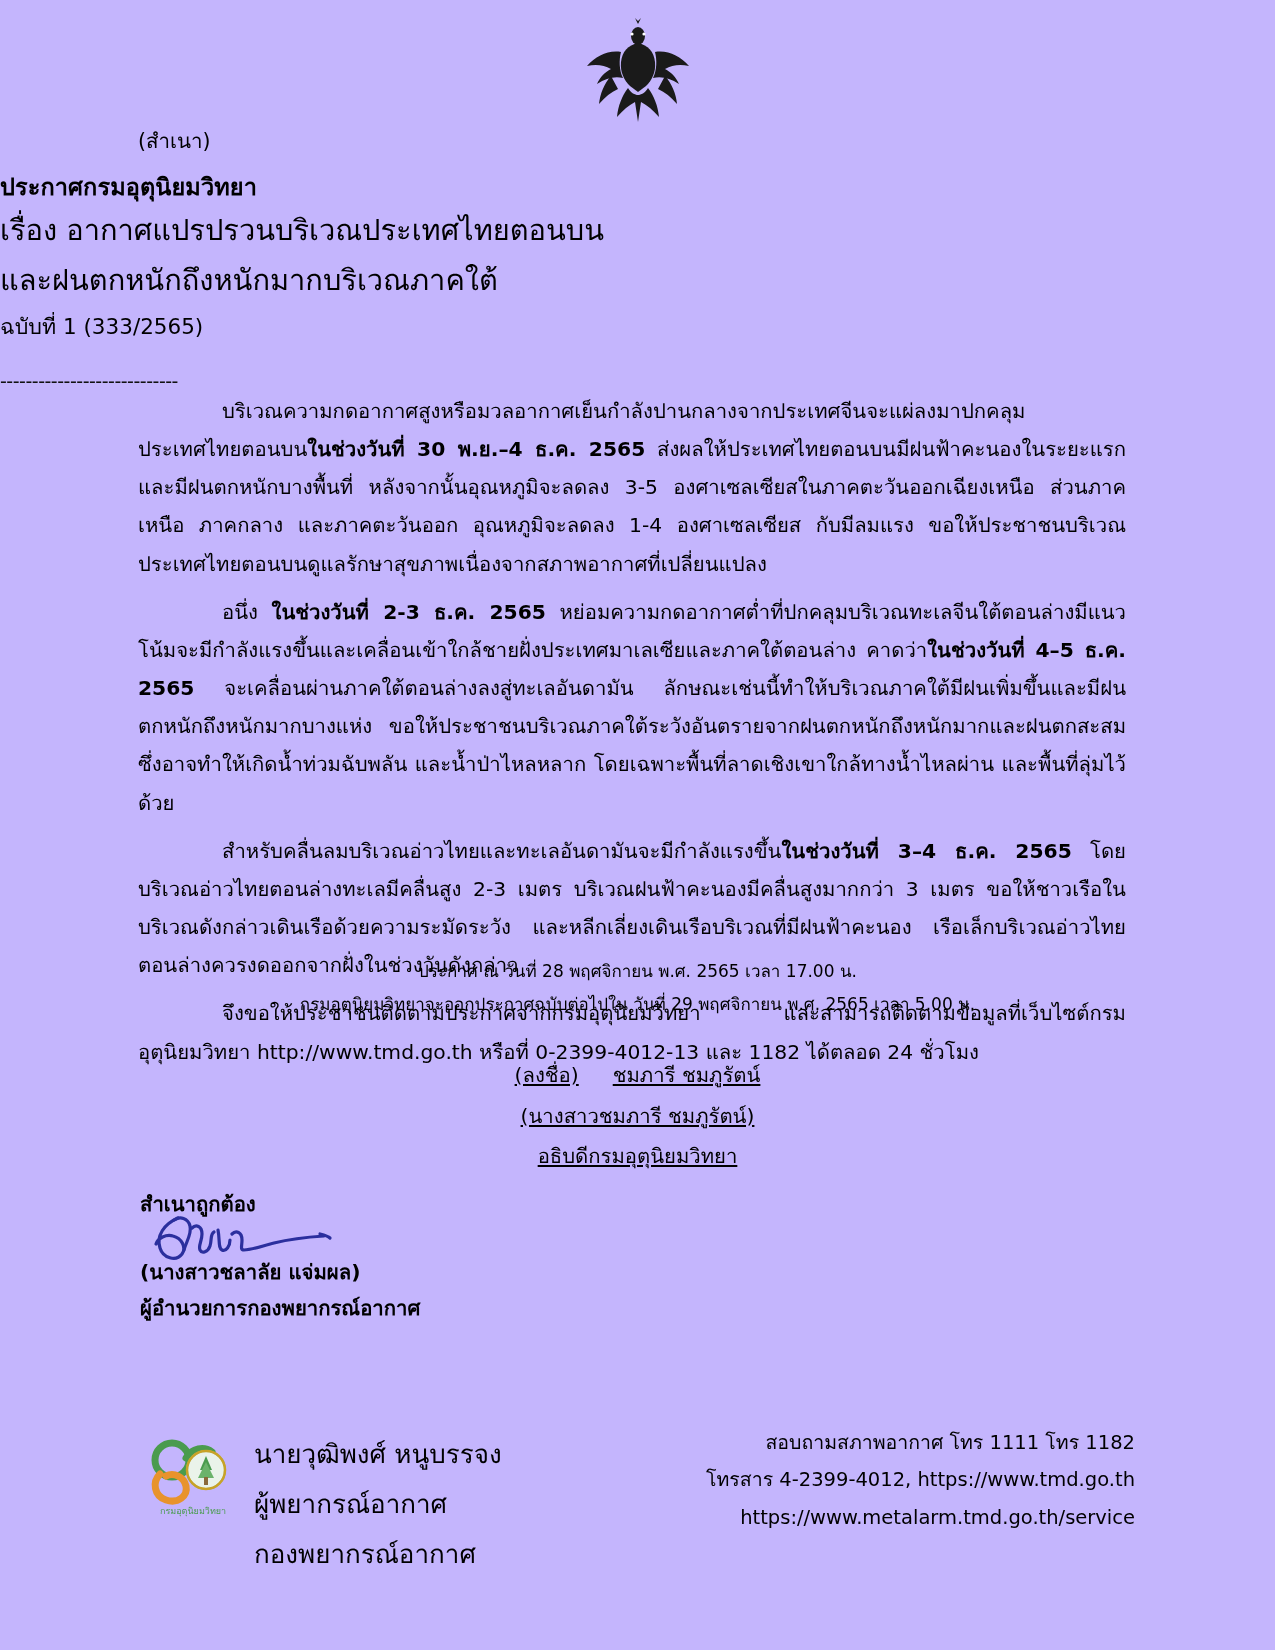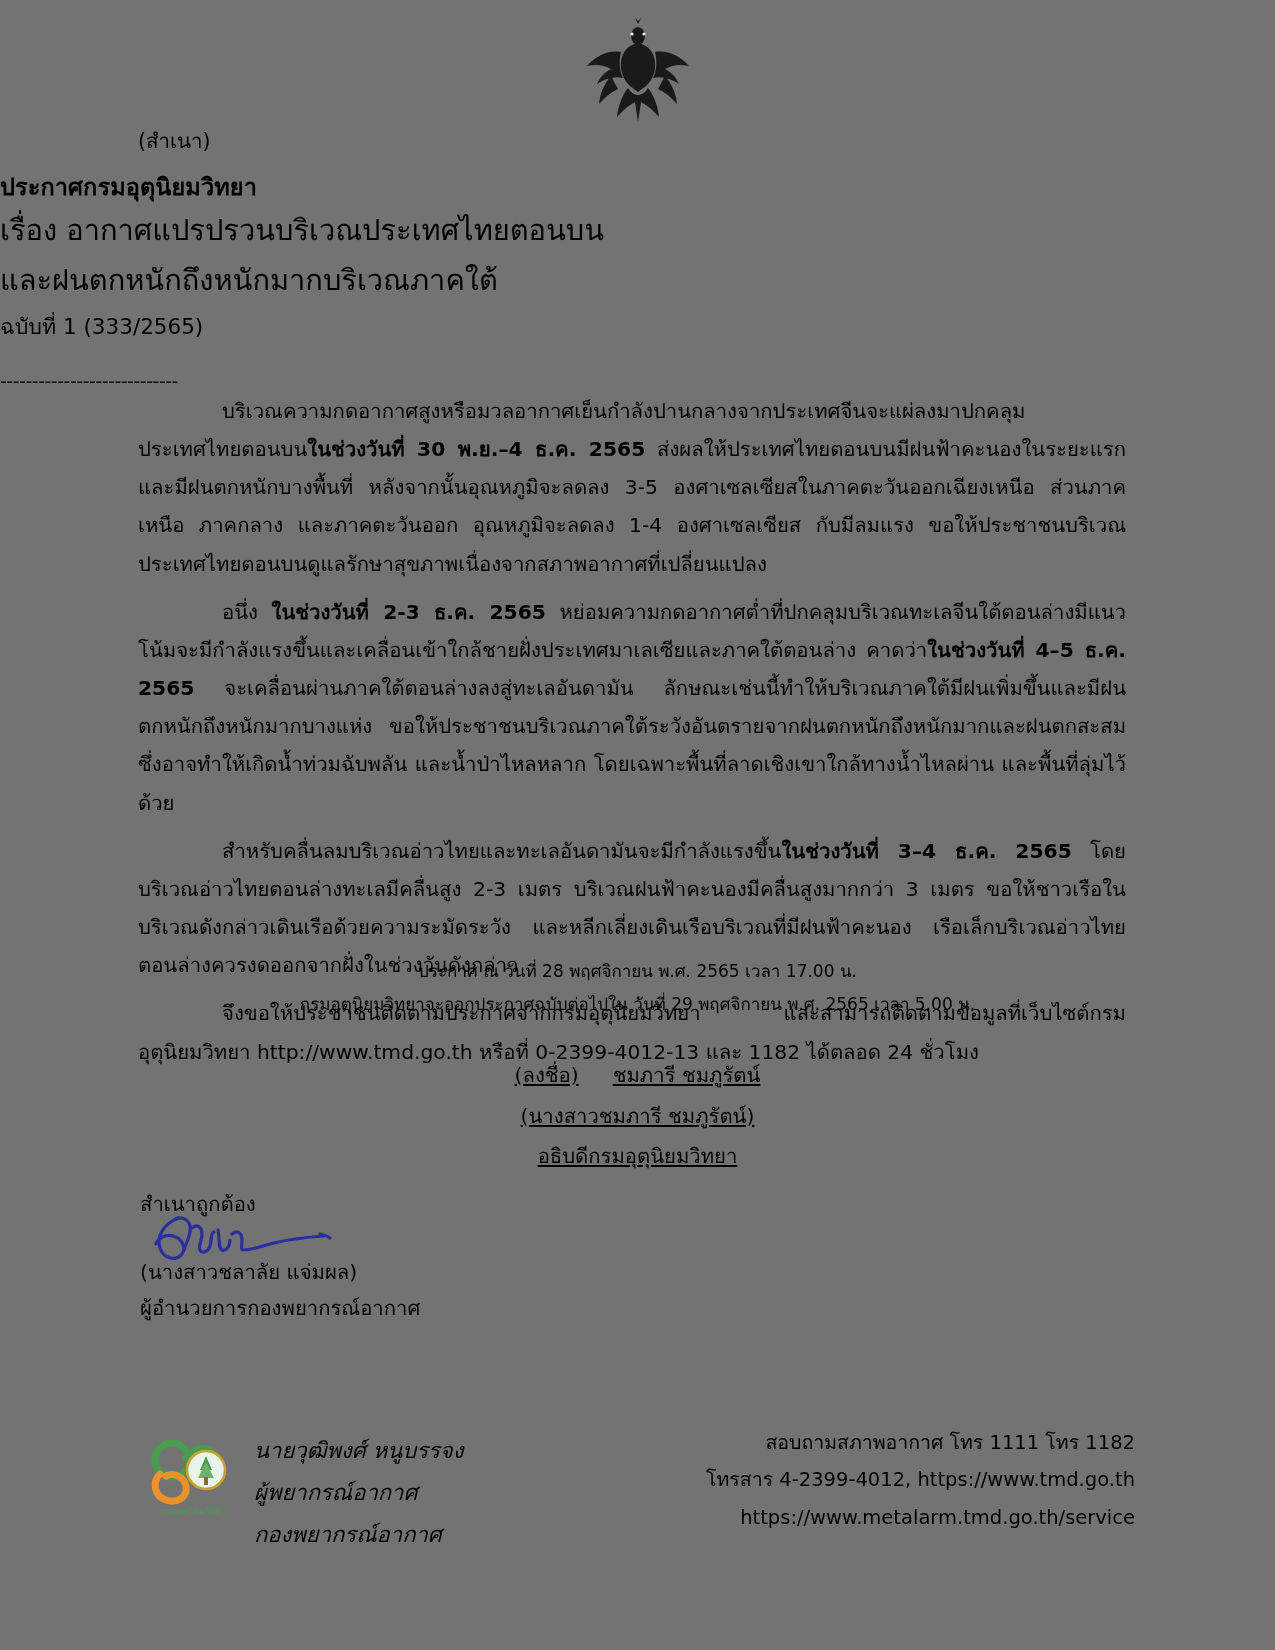--- a/index.html
+++ b/index.html
@@ -4,21 +4,21 @@
 <style>
   html, body {
     margin: 0;
     padding: 0;
     background: #ffffff;
   }
   .page {
     position: relative;
     width: 1275px;
     height: 1650px;
-    background: #737373;
+    background: #c4b5fd;
     font-family: "DejaVu Sans", "Liberation Sans", sans-serif;
     color: #000000;
     overflow: hidden;
   }
 
   
   .emblem {
     position: absolute;
     top: 18px;
     left: 0;
@@ -106,43 +106,43 @@
   }
   .sig-line-1 .sig-word { margin-right: 34px; }
 
   
   .certify {
     position: absolute;
     left: 140px;
     top: 1186px;
     font-size: 20.3px;
     line-height: 1.78;
+    font-weight: bold;
   }
   .certify-sig {
     height: 46px;
     position: relative;
     margin: -6px 0 -8px 0;
   }
   .certify-sig svg { position: absolute; left: 4px; top: -6px; }
 
   
   .footer-left {
     position: absolute;
     left: 140px;
     top: 1424px;
     display: flex;
     align-items: flex-start;
     gap: 18px;
   }
   .logo-80 { width: 96px; height: 96px; flex: 0 0 96px; }
   .footer-left-text {
-    font-size: 22px;
+    font-size: 26px;
     line-height: 1.92;
     padding-top: 6px;
-    font-style: italic;
   }
   .footer-right {
     position: absolute;
     right: 140px;
     top: 1424px;
     text-align: right;
     font-size: 19.5px;
     line-height: 1.92;
   }
 </style>

